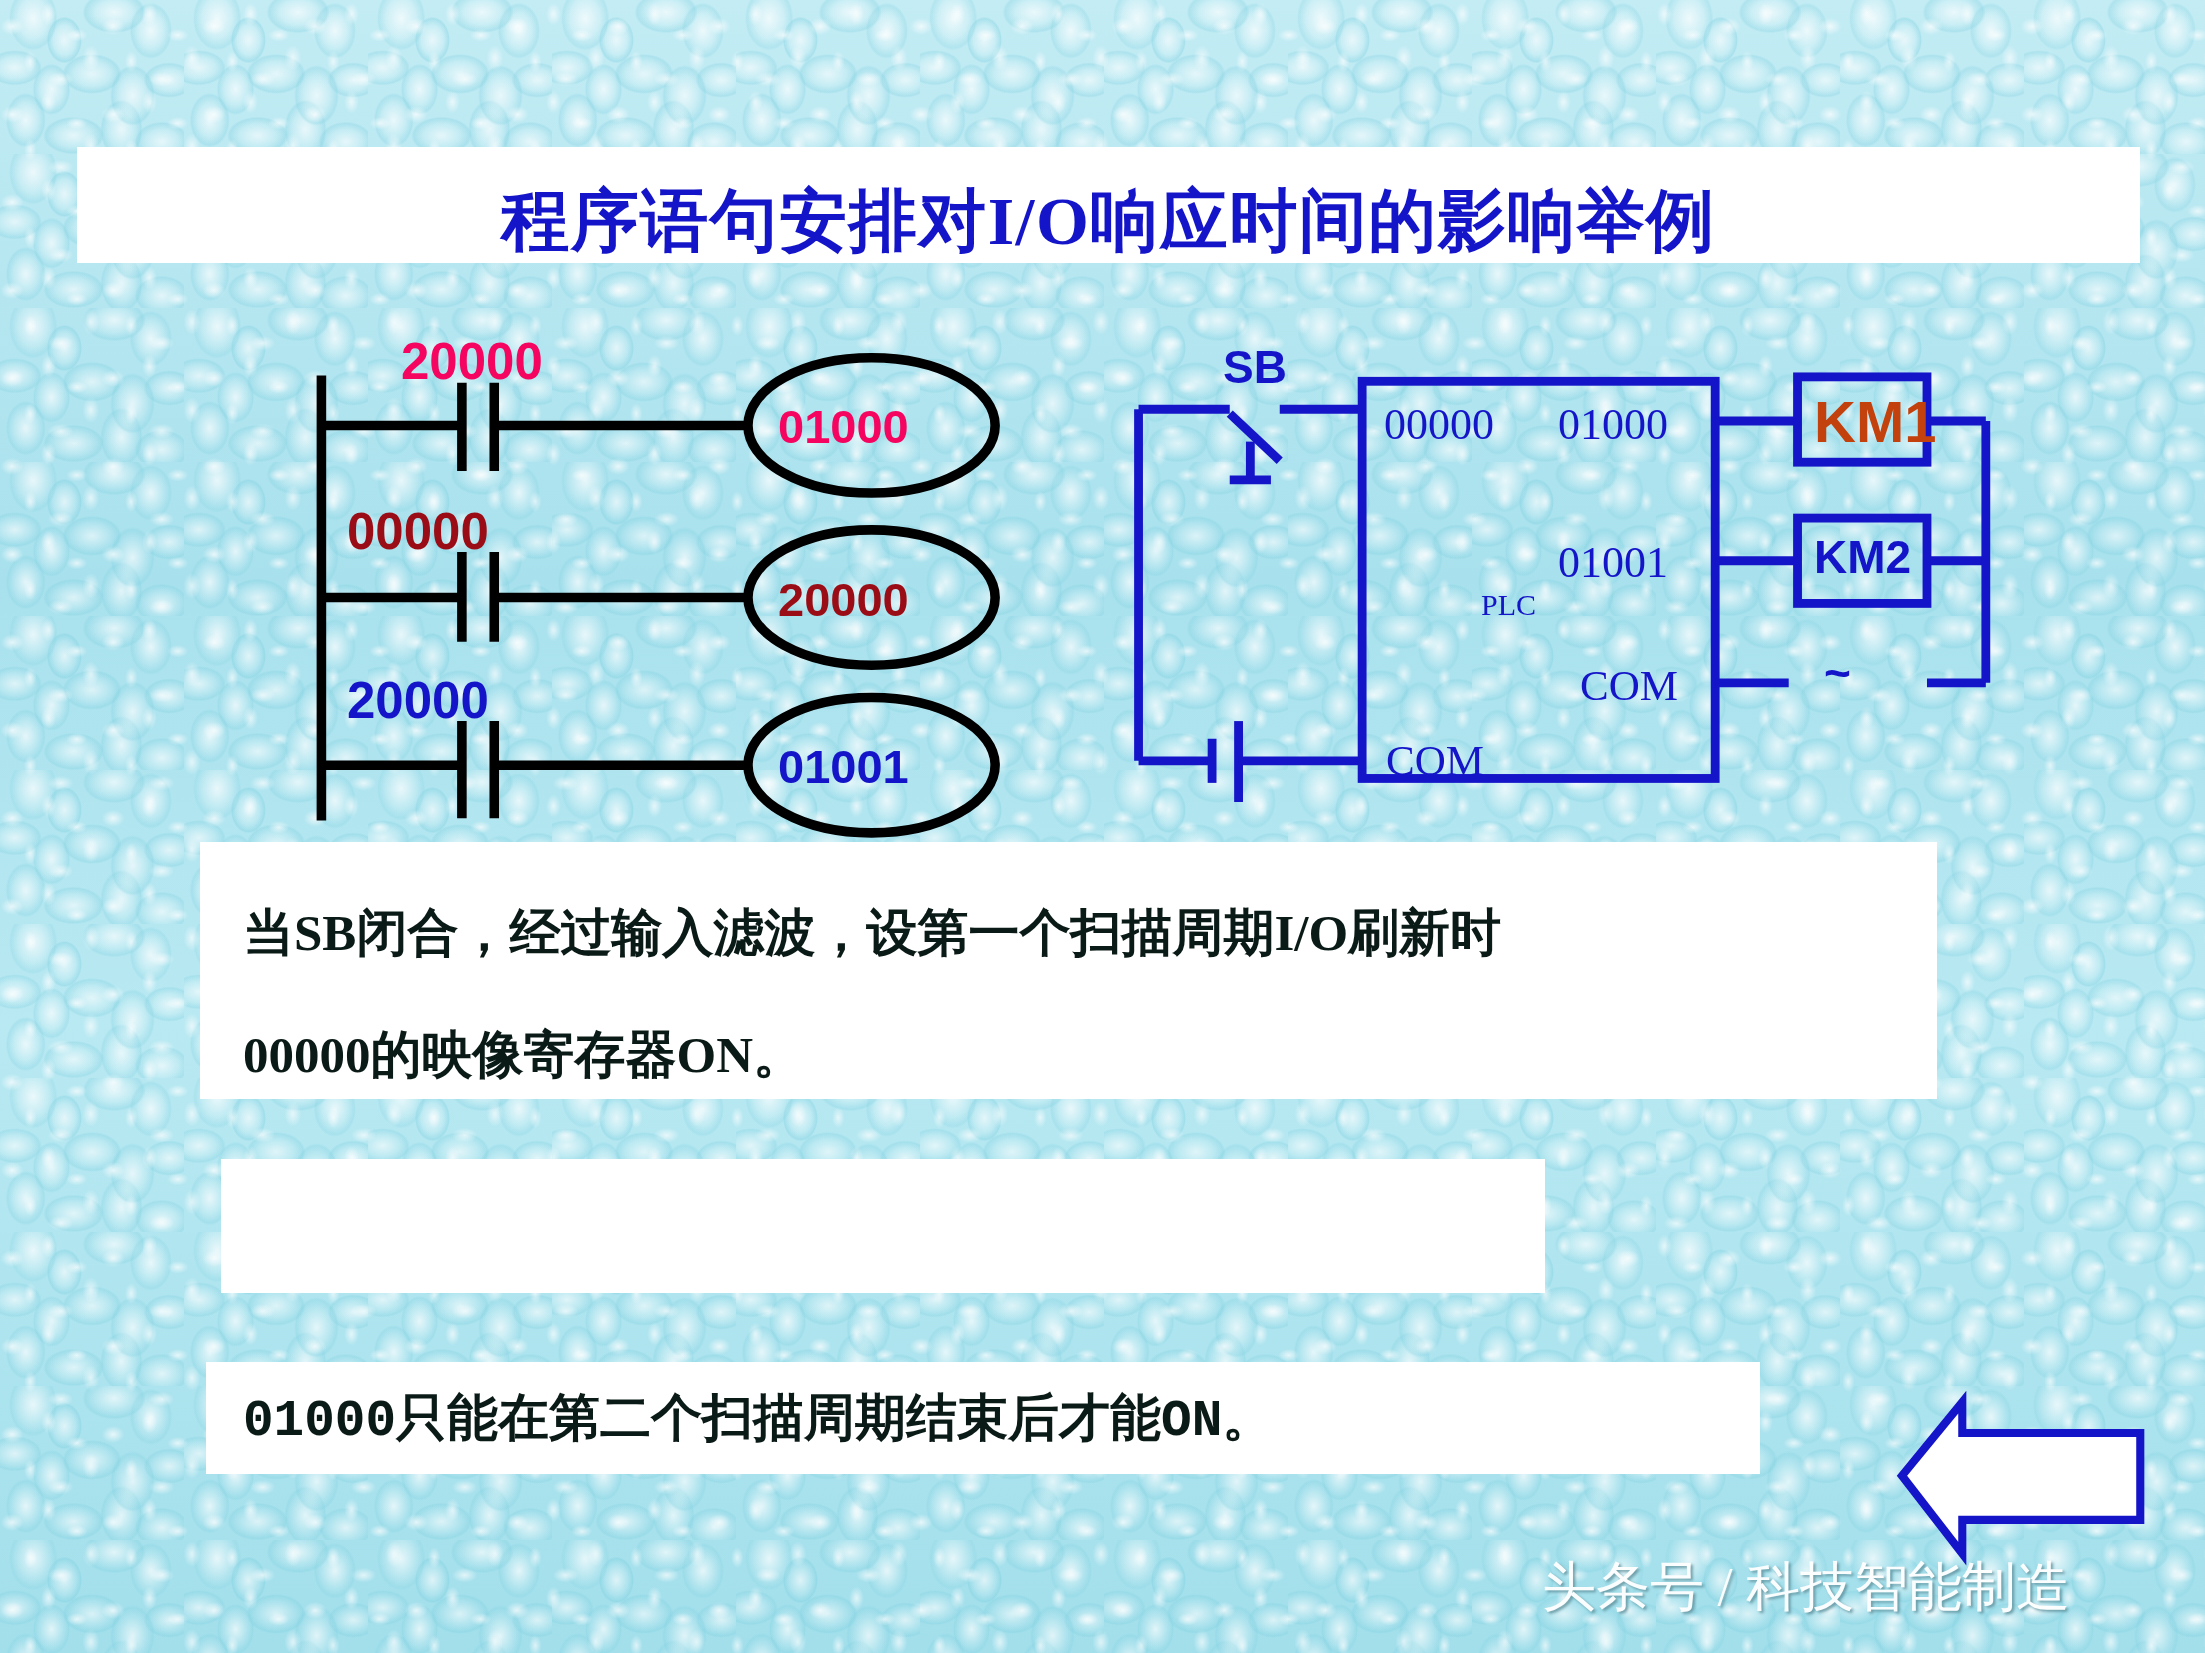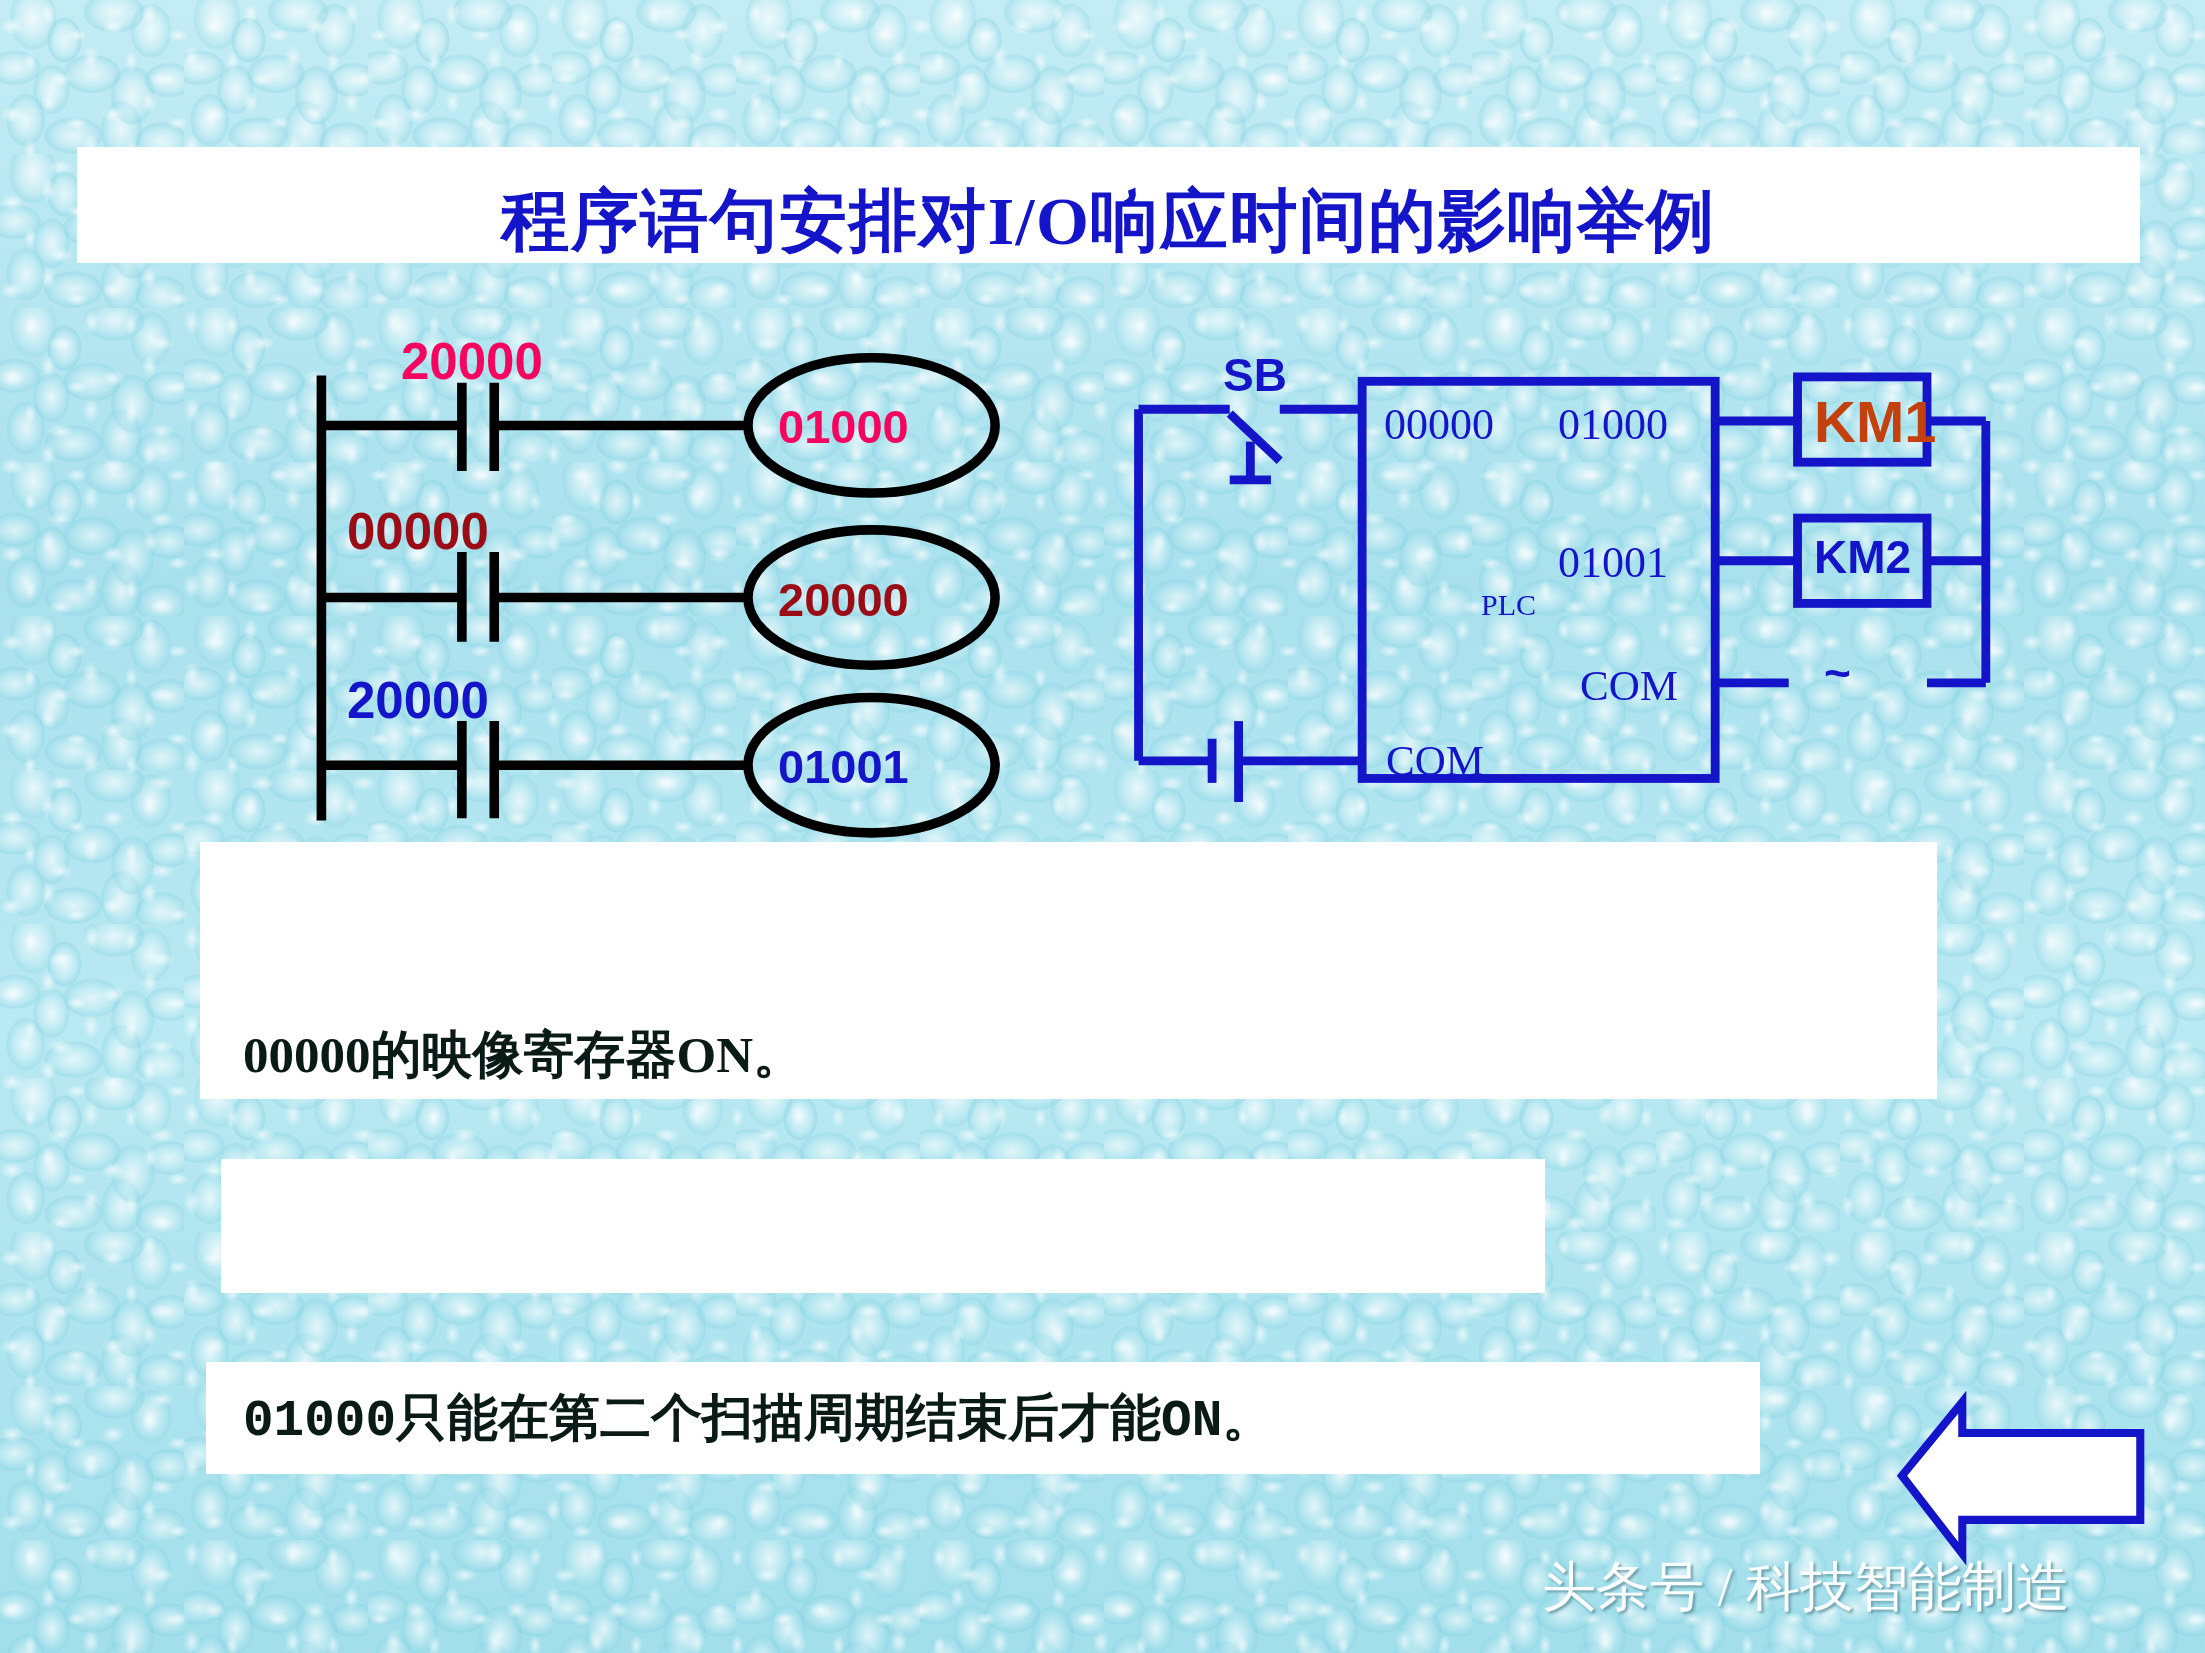--- a/index.html
+++ b/index.html
@@ -207,36 +207,37 @@
   </svg>
 
   <span class="lbl" id="ladder-lbl-1" style="left:401px; top:332px; font-size:51px; color:#f5055f;">20000</span>
   <span class="lbl" id="ladder-lbl-2" style="left:347px; top:502px; font-size:51px; color:#9b0d16;">00000</span>
   <span class="lbl" id="ladder-lbl-3" style="left:347px; top:671px; font-size:51px; color:#1414c8;">20000</span>
 
   <span class="lbl" id="coil-lbl-1" style="left:778px; top:399px; font-size:47px; color:#f5055f;">01000</span>
   <span class="lbl" id="coil-lbl-2" style="left:778px; top:572px; font-size:47px; color:#9b0d16;">20000</span>
   <span class="lbl" id="coil-lbl-3" style="left:778px; top:739px; font-size:47px; color:#1414c8;">01001</span>
 
-  <span class="lbl" id="sb-label" style="left:1223px; top:348px; font-size:46px; color:#1414c8;">SB</span>
+  <span class="lbl" id="sb-label" style="left:1223px; top:340px; font-size:46px; color:#1414c8;">SB</span>
 
   <span class="lbl-serif" id="in-00000" style="left:1384px; top:399px; font-size:44px; color:#1414c8;">00000</span>
   <span class="lbl-serif" id="out-01000" style="left:1558px; top:399px; font-size:44px; color:#1414c8;">01000</span>
   <span class="lbl-serif" id="out-01001" style="left:1558px; top:537px; font-size:44px; color:#1414c8;">01001</span>
   <span class="lbl-serif" id="plc-name" style="left:1481px; top:588px; font-size:30px; color:#1414c8;">PLC</span>
   <span class="lbl-serif" id="com-out" style="left:1580px; top:661px; font-size:43px; color:#1414c8;">COM</span>
   <span class="lbl-serif" id="com-in" style="left:1386px; top:736px; font-size:43px; color:#1414c8;">COM</span>
 
   <span class="lbl" id="km1-label" style="left:1814px; top:388px; font-size:58px; color:#c2410c;">KM1</span>
   <span class="lbl" id="km2-label" style="left:1814px; top:530px; font-size:46px; color:#1414c8;">KM2</span>
   <span class="lbl" id="ac-symbol" style="left:1824px; top:646px; font-size:46px; color:#1414c8;">~</span>
 
   <div class="white-box" id="body-box-1"></div>
   <div class="white-box" id="body-box-2"></div>
   <div class="white-box" id="body-box-3"></div>
 
+  <span class="body-text" id="body-line-1">当SB闭合，经过输入滤波，设第一个扫描周期I/O刷新时</span>
   <span class="body-text" id="body-line-2">00000的映像寄存器ON。</span>
   <span class="body-text" id="body-line-4">01000只能在第二个扫描周期结束后才能ON。</span>
 
   <span id="watermark">头条号 / 科技智能制造</span>
 
 </div>
 
 
 </body></html>

